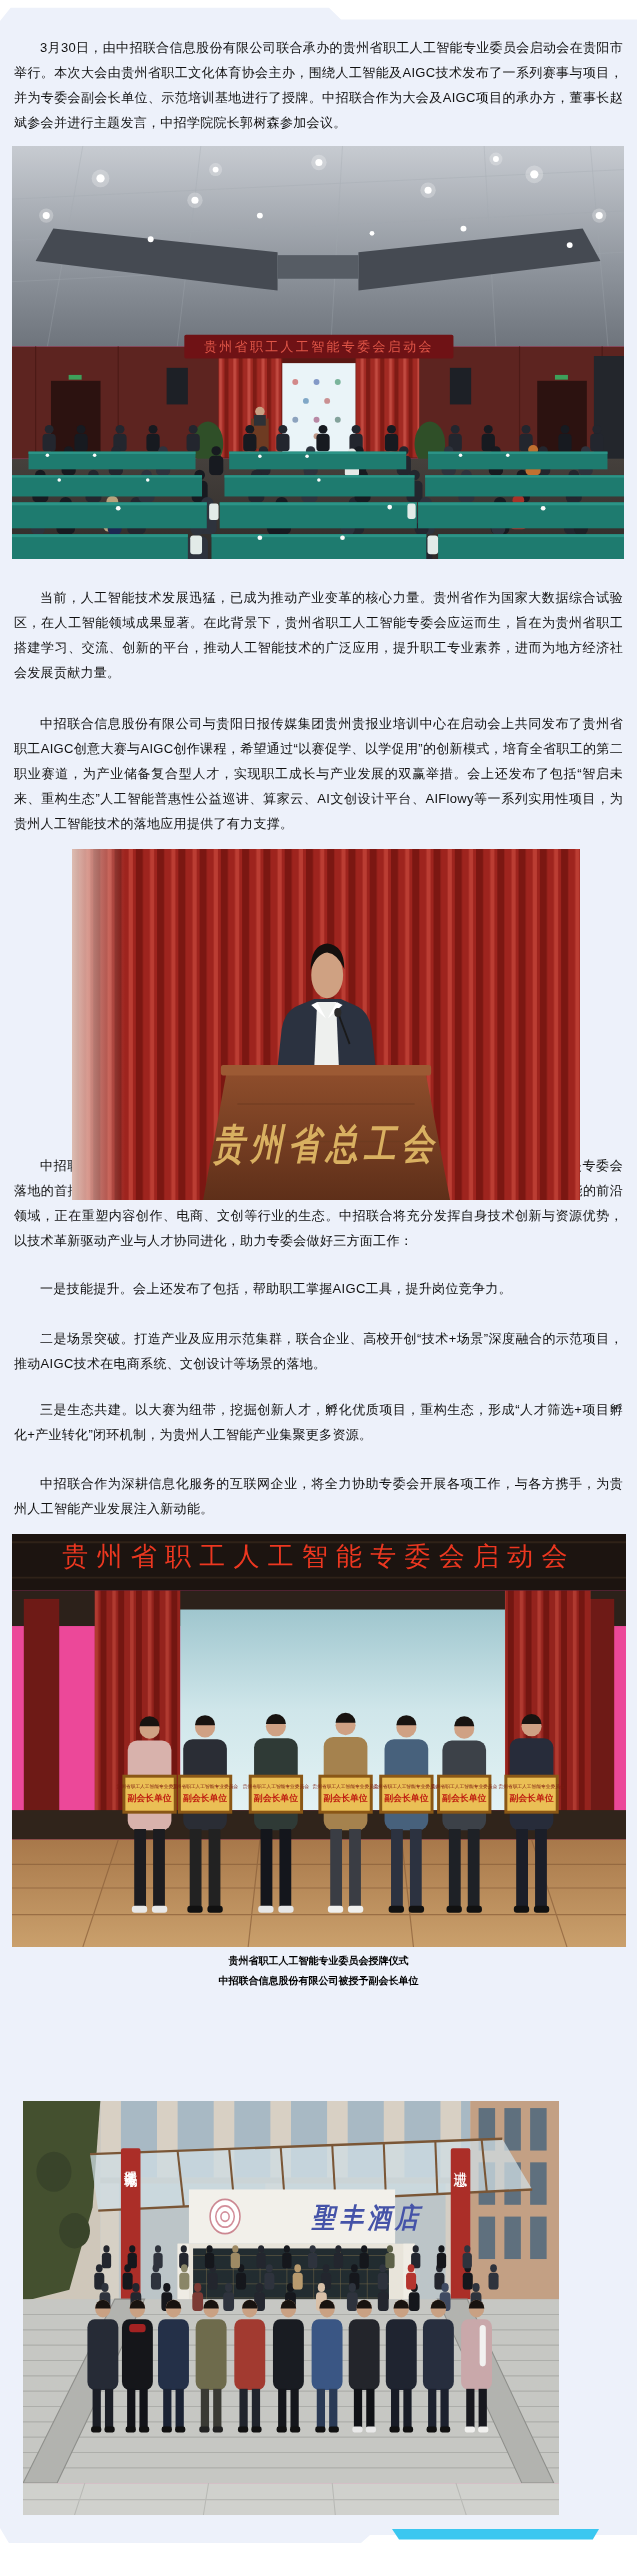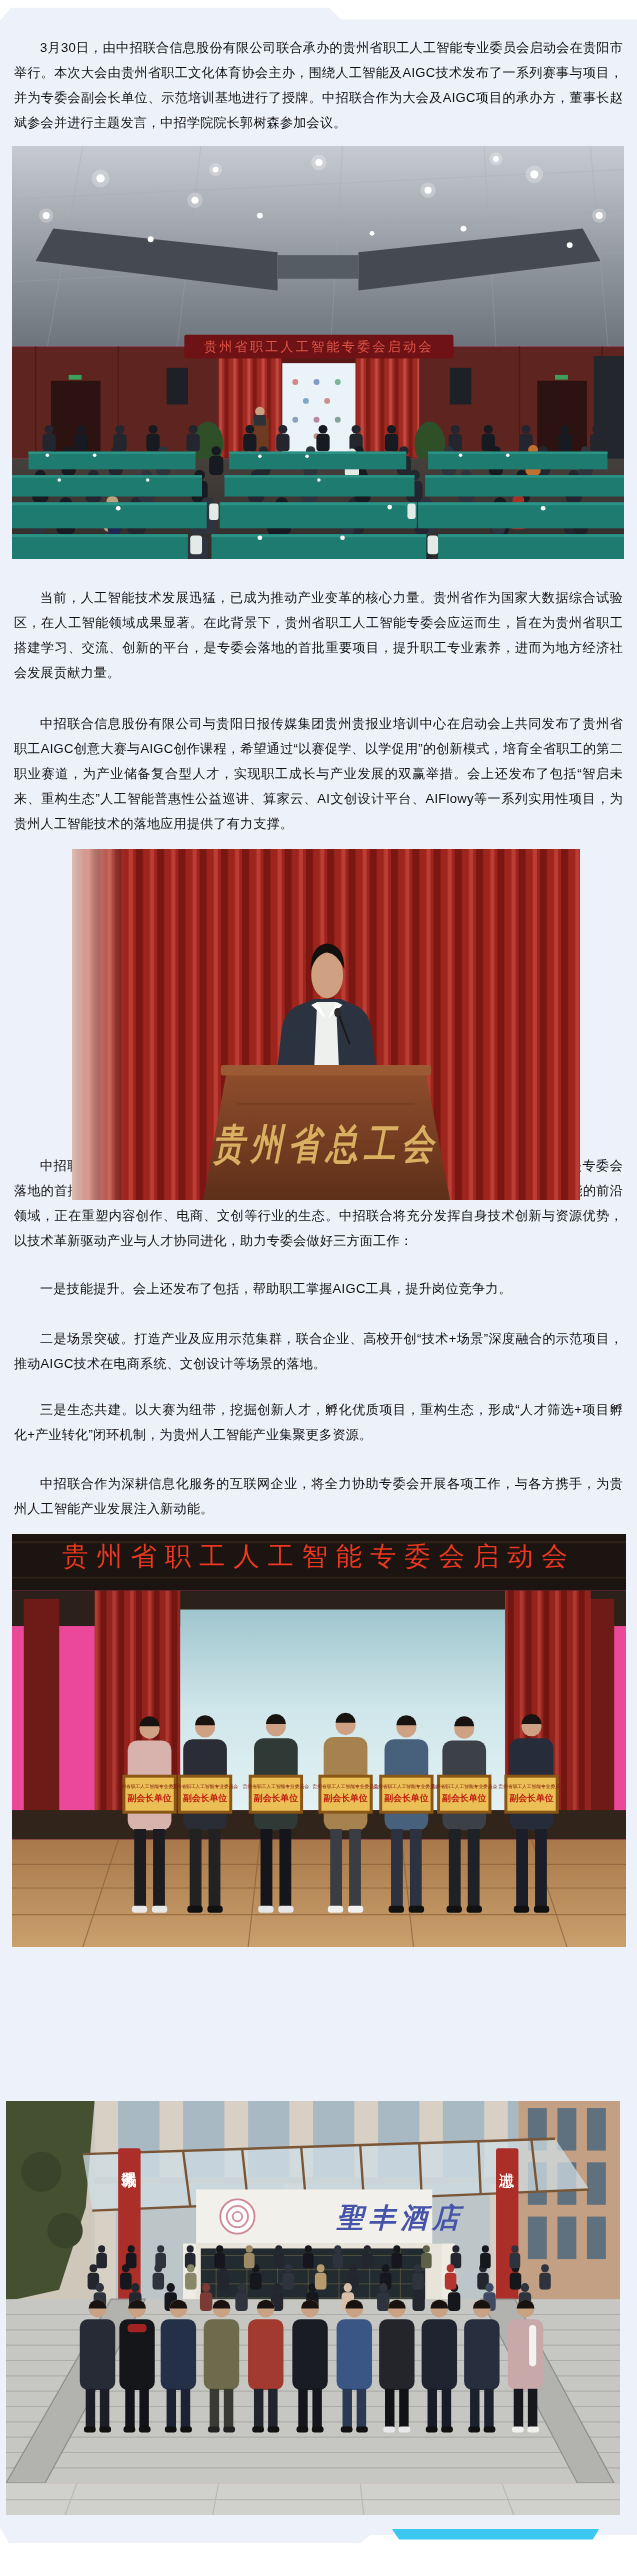--- a/index.html
+++ b/index.html
@@ -28,21 +28,21 @@
   <svg width="0" height="0" style="position:absolute">
     <defs>
       <symbol id="fig" viewBox="0 0 40 64" preserveAspectRatio="none">
         <circle cx="20" cy="11" r="10"></circle>
         <rect x="5" y="22" width="30" height="42" rx="9"></rect>
       </symbol>
     </defs>
   </svg>
 
   <p class="para" style="top:35px">3月30日，由中招联合信息股份有限公司联合承办的贵州省职工人工智能专业委员会启动会在贵阳市举行。本次大会由贵州省职工文化体育协会主办，围绕人工智能及AIGC技术发布了一系列赛事与项目，并为专委会副会长单位、示范培训基地进行了授牌。中招联合作为大会及AIGC项目的承办方，董事长赵斌参会并进行主题发言，中招学院院长郭树森参加会议。</p>
-  <p class="para" style="top:585px">当前，人工智能技术发展迅猛，已成为推动产业变革的核心力量。贵州省作为国家大数据综合试验区，在人工智能领域成果显著。在此背景下，贵州省职工人工智能专委会应运而生，旨在为贵州省职工搭建学习、交流、创新的平台，是专委会落地的首批重要项目，提升职工专业素养，进而为地方经济社会发展贡献力量。</p>
+  <p class="para" style="top:585px">当前，人工智能技术发展迅猛，已成为推动产业变革的核心力量。贵州省作为国家大数据综合试验区，在人工智能领域成果显著。在此背景下，贵州省职工人工智能专委会应运而生，旨在为贵州省职工搭建学习、交流、创新的平台，推动人工智能技术的广泛应用，提升职工专业素养，进而为地方经济社会发展贡献力量。</p>
   <p class="para" style="top:711px">中招联合信息股份有限公司与贵阳日报传媒集团贵州贵报业培训中心在启动会上共同发布了贵州省职工AIGC创意大赛与AIGC创作课程，希望通过“以赛促学、以学促用”的创新模式，培育全省职工的第二职业赛道，为产业储备复合型人才，实现职工成长与产业发展的双赢举措。会上还发布了包括“智启未来、重构生态”人工智能普惠性公益巡讲、算家云、AI文创设计平台、AIFlowy等一系列实用性项目，为贵州人工智能技术的落地应用提供了有力支撑。</p>
   <p class="para" style="top:1153px">中招联合董事长赵斌指出，《贵州省职工AIGC创意大赛》和《AIGC创作工程师课程》，是专委会落地的首批重要项目，标志着人工智能赋能实体经济领域迈出关键步伐。AIGC技术作为人工智能的前沿领域，正在重塑内容创作、电商、文创等行业的生态。中招联合将充分发挥自身技术创新与资源优势，以技术革新驱动产业与人才协同进化，助力专委会做好三方面工作：</p>
   <p class="para" style="top:1276px">一是技能提升。会上还发布了包括，帮助职工掌握AIGC工具，提升岗位竞争力。</p>
   <p class="para" style="top:1326px">二是场景突破。打造产业及应用示范集群，联合企业、高校开创“技术+场景”深度融合的示范项目，推动AIGC技术在电商系统、文创设计等场景的落地。</p>
   <p class="para" style="top:1397px">三是生态共建。以大赛为纽带，挖掘创新人才，孵化优质项目，重构生态，形成“人才筛选+项目孵化+产业转化”闭环机制，为贵州人工智能产业集聚更多资源。</p>
   <p class="para" style="top:1471px">中招联合作为深耕信息化服务的互联网企业，将全力协助专委会开展各项工作，与各方携手，为贵州人工智能产业发展注入新动能。</p>
 
   <figure class="photo" style="left:11.8px;top:146px;width:612px;height:413px">
     <svg viewBox="0 0 1037 700" preserveAspectRatio="none">
       <defs>
@@ -434,22 +434,26 @@
         <g>
           <rect x="834" y="408" width="92" height="66" fill="#8a5716"></rect>
             <rect x="839" y="413" width="82" height="56" fill="#eabf55"></rect>
           <text x="880" y="430" font-size="8" fill="#7c1a10" text-anchor="middle">贵州省职工人工智能专业委员会</text>
           <text x="880" y="452" font-size="15" font-weight="bold" fill="#bf1d10" text-anchor="middle">副会长单位</text>
         </g>
       </g>
     </svg>
   </figure>
 
-
-  <figure class="photo" style="left:6px;top:2101px;width:614px;height:414px">
+  <div class="caption">
+    <div>贵州省职工人工智能专业委员会授牌仪式</div>
+    <div>中招联合信息股份有限公司被授予副会长单位</div>
+  </div>
+
+  <figure class="photo" style="left:23px;top:2101px;width:536px;height:414px">
     <svg viewBox="0 0 1040 702" preserveAspectRatio="none">
       <rect width="1040" height="340" fill="#cfc7ba"></rect>
       <rect x="150" width="718" height="130" fill="#a8b9c4"></rect>
       <g fill="#d8d0c4">
         <rect x="150" width="40" height="130"></rect>
           <rect x="260" width="40" height="130"></rect>
           <rect x="370" width="40" height="130"></rect>
         <rect x="480" width="40" height="130"></rect>
           <rect x="590" width="40" height="130"></rect>
           <rect x="700" width="40" height="130"></rect>

